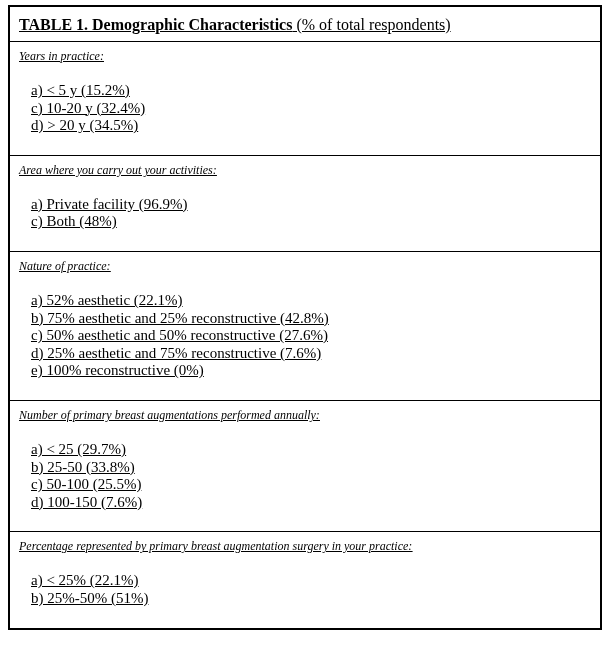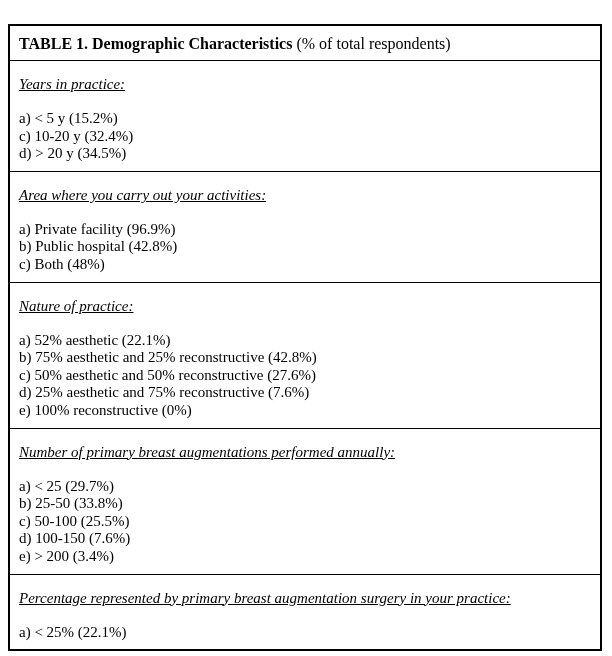--- a/index.html
+++ b/index.html
@@ -8,25 +8,26 @@
     background: #ffffff;
     width: 612px;
     height: 656px;
     font-family: "Liberation Serif", serif;
     color: #000000;
     overflow: hidden;
   }
   .table-wrap {
     position: absolute;
     left: 8px;
-    top: 24px;
+    top: 5px;
     width: 594px;
     border: 2px solid #000000;
     background: #ffffff;
     box-sizing: border-box;
+    text-decoration: underline;
   }
   .title-row {
     padding: 8px 9px 7px 9px;
     font-size: 16px;
     line-height: 19px;
   }
   .title-bold {
     font-weight: bold;
   }
   .title-normal {
@@ -34,25 +35,25 @@
   }
   .section-row {
     border-top: 1px solid #000000;
     padding: 5px 9px 8px 9px;
     font-size: 15px;
   }
   .section-heading {
     font-style: italic;
     text-decoration: underline;
     line-height: 18px;
-    margin: 9px 0 17px 0;
-    font-size: 15px;
+    margin: 0 0 17px 0;
+    font-size: 12px;
   }
   .section-items {
-    margin: 0;
+    margin: 12px;
     padding: 0;
     list-style: none;
   }
   .section-item {
     line-height: 17.6px;
     font-size: 15px;
     white-space: pre;
   }
 </style>
 </head>
@@ -68,44 +69,43 @@
         <ul class="section-items">
           <li class="section-item">a) &lt; 5 y (15.2%)</li>
           <li class="section-item">c) 10-20 y (32.4%)</li>
           <li class="section-item">d) &gt; 20 y (34.5%)</li>
         </ul>
       </div>
       <div class="section-row">
         <div class="section-heading">Area where you carry out your activities:</div>
         <ul class="section-items">
           <li class="section-item">a) Private facility (96.9%)</li>
-          <li class="section-item">b) Public hospital (42.8%)</li>
           <li class="section-item">c) Both (48%)</li>
         </ul>
       </div>
       <div class="section-row">
         <div class="section-heading">Nature of practice:</div>
         <ul class="section-items">
           <li class="section-item">a) 52% aesthetic (22.1%)</li>
           <li class="section-item">b) 75% aesthetic and 25% reconstructive (42.8%)</li>
           <li class="section-item">c) 50% aesthetic and 50% reconstructive (27.6%)</li>
           <li class="section-item">d) 25% aesthetic and 75% reconstructive (7.6%)</li>
           <li class="section-item">e) 100% reconstructive (0%)</li>
         </ul>
       </div>
       <div class="section-row">
         <div class="section-heading">Number of primary breast augmentations performed annually:</div>
         <ul class="section-items">
           <li class="section-item">a) &lt; 25 (29.7%)</li>
           <li class="section-item">b) 25-50 (33.8%)</li>
           <li class="section-item">c) 50-100 (25.5%)</li>
           <li class="section-item">d) 100-150 (7.6%)</li>
-          <li class="section-item">e) &gt; 200 (3.4%)</li>
         </ul>
       </div>
       <div class="section-row">
         <div class="section-heading">Percentage represented by primary breast augmentation surgery in your practice:</div>
         <ul class="section-items">
           <li class="section-item">a) &lt; 25% (22.1%)</li>
+          <li class="section-item">b) 25%-50% (51%)</li>
         </ul>
       </div>
     </div>
 </div>
 
 </body></html>

